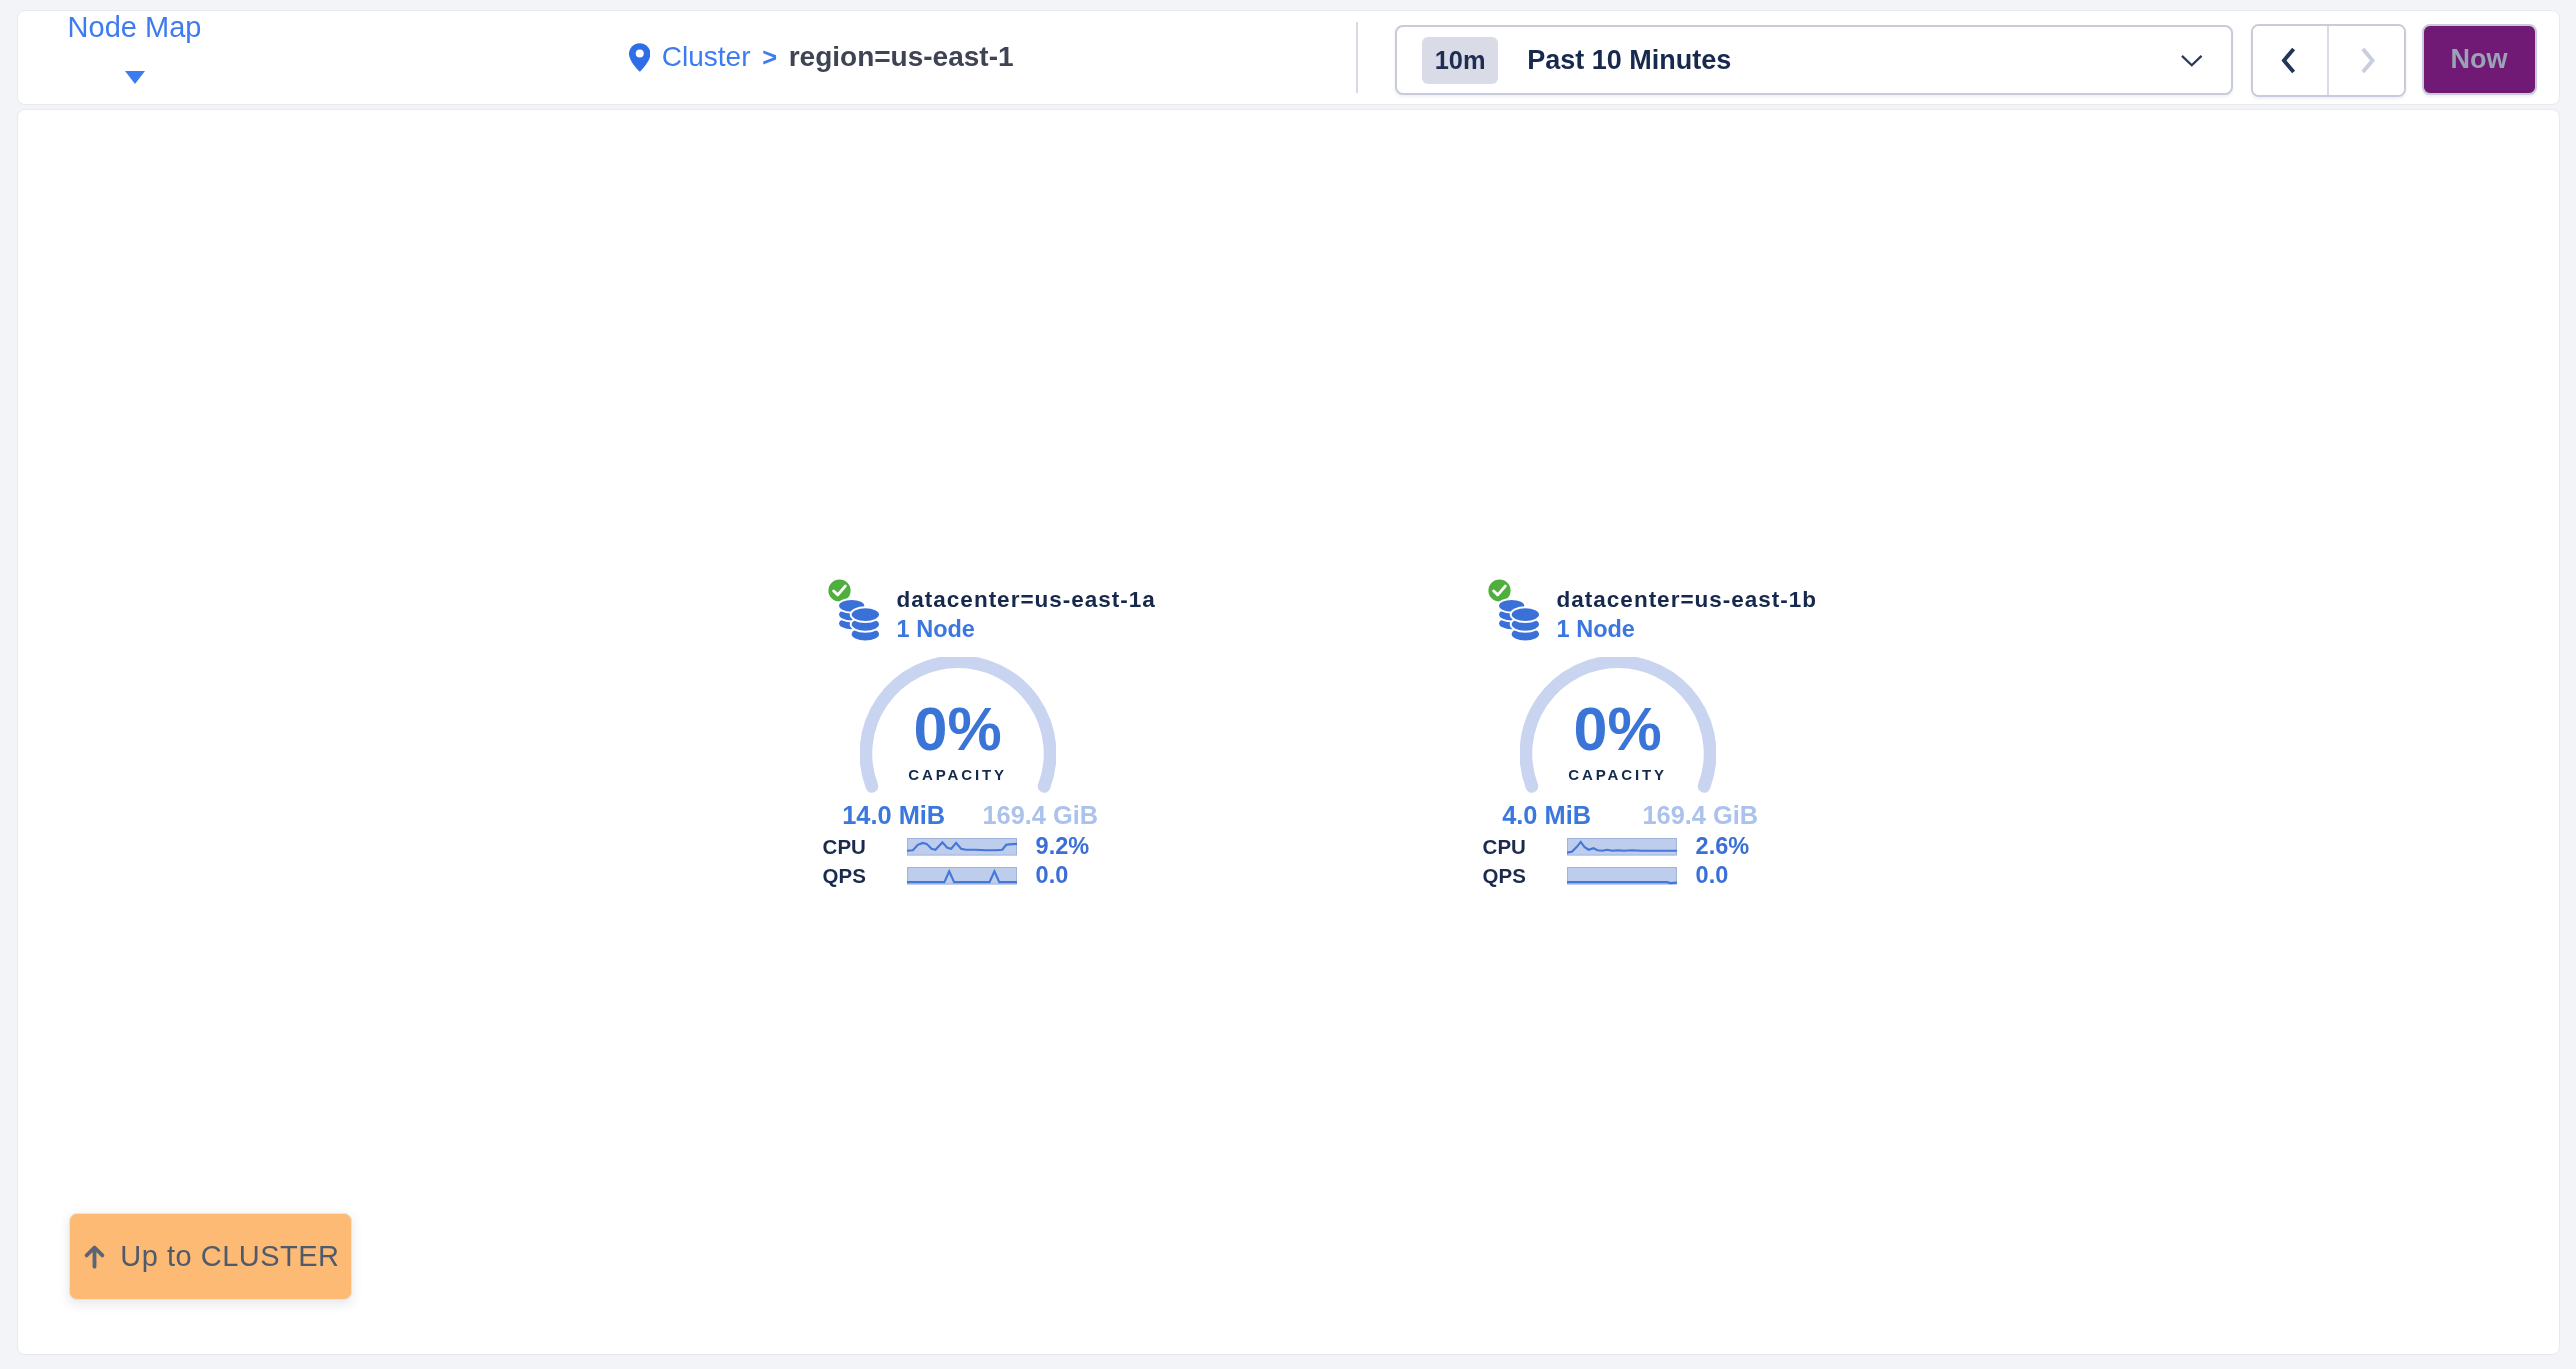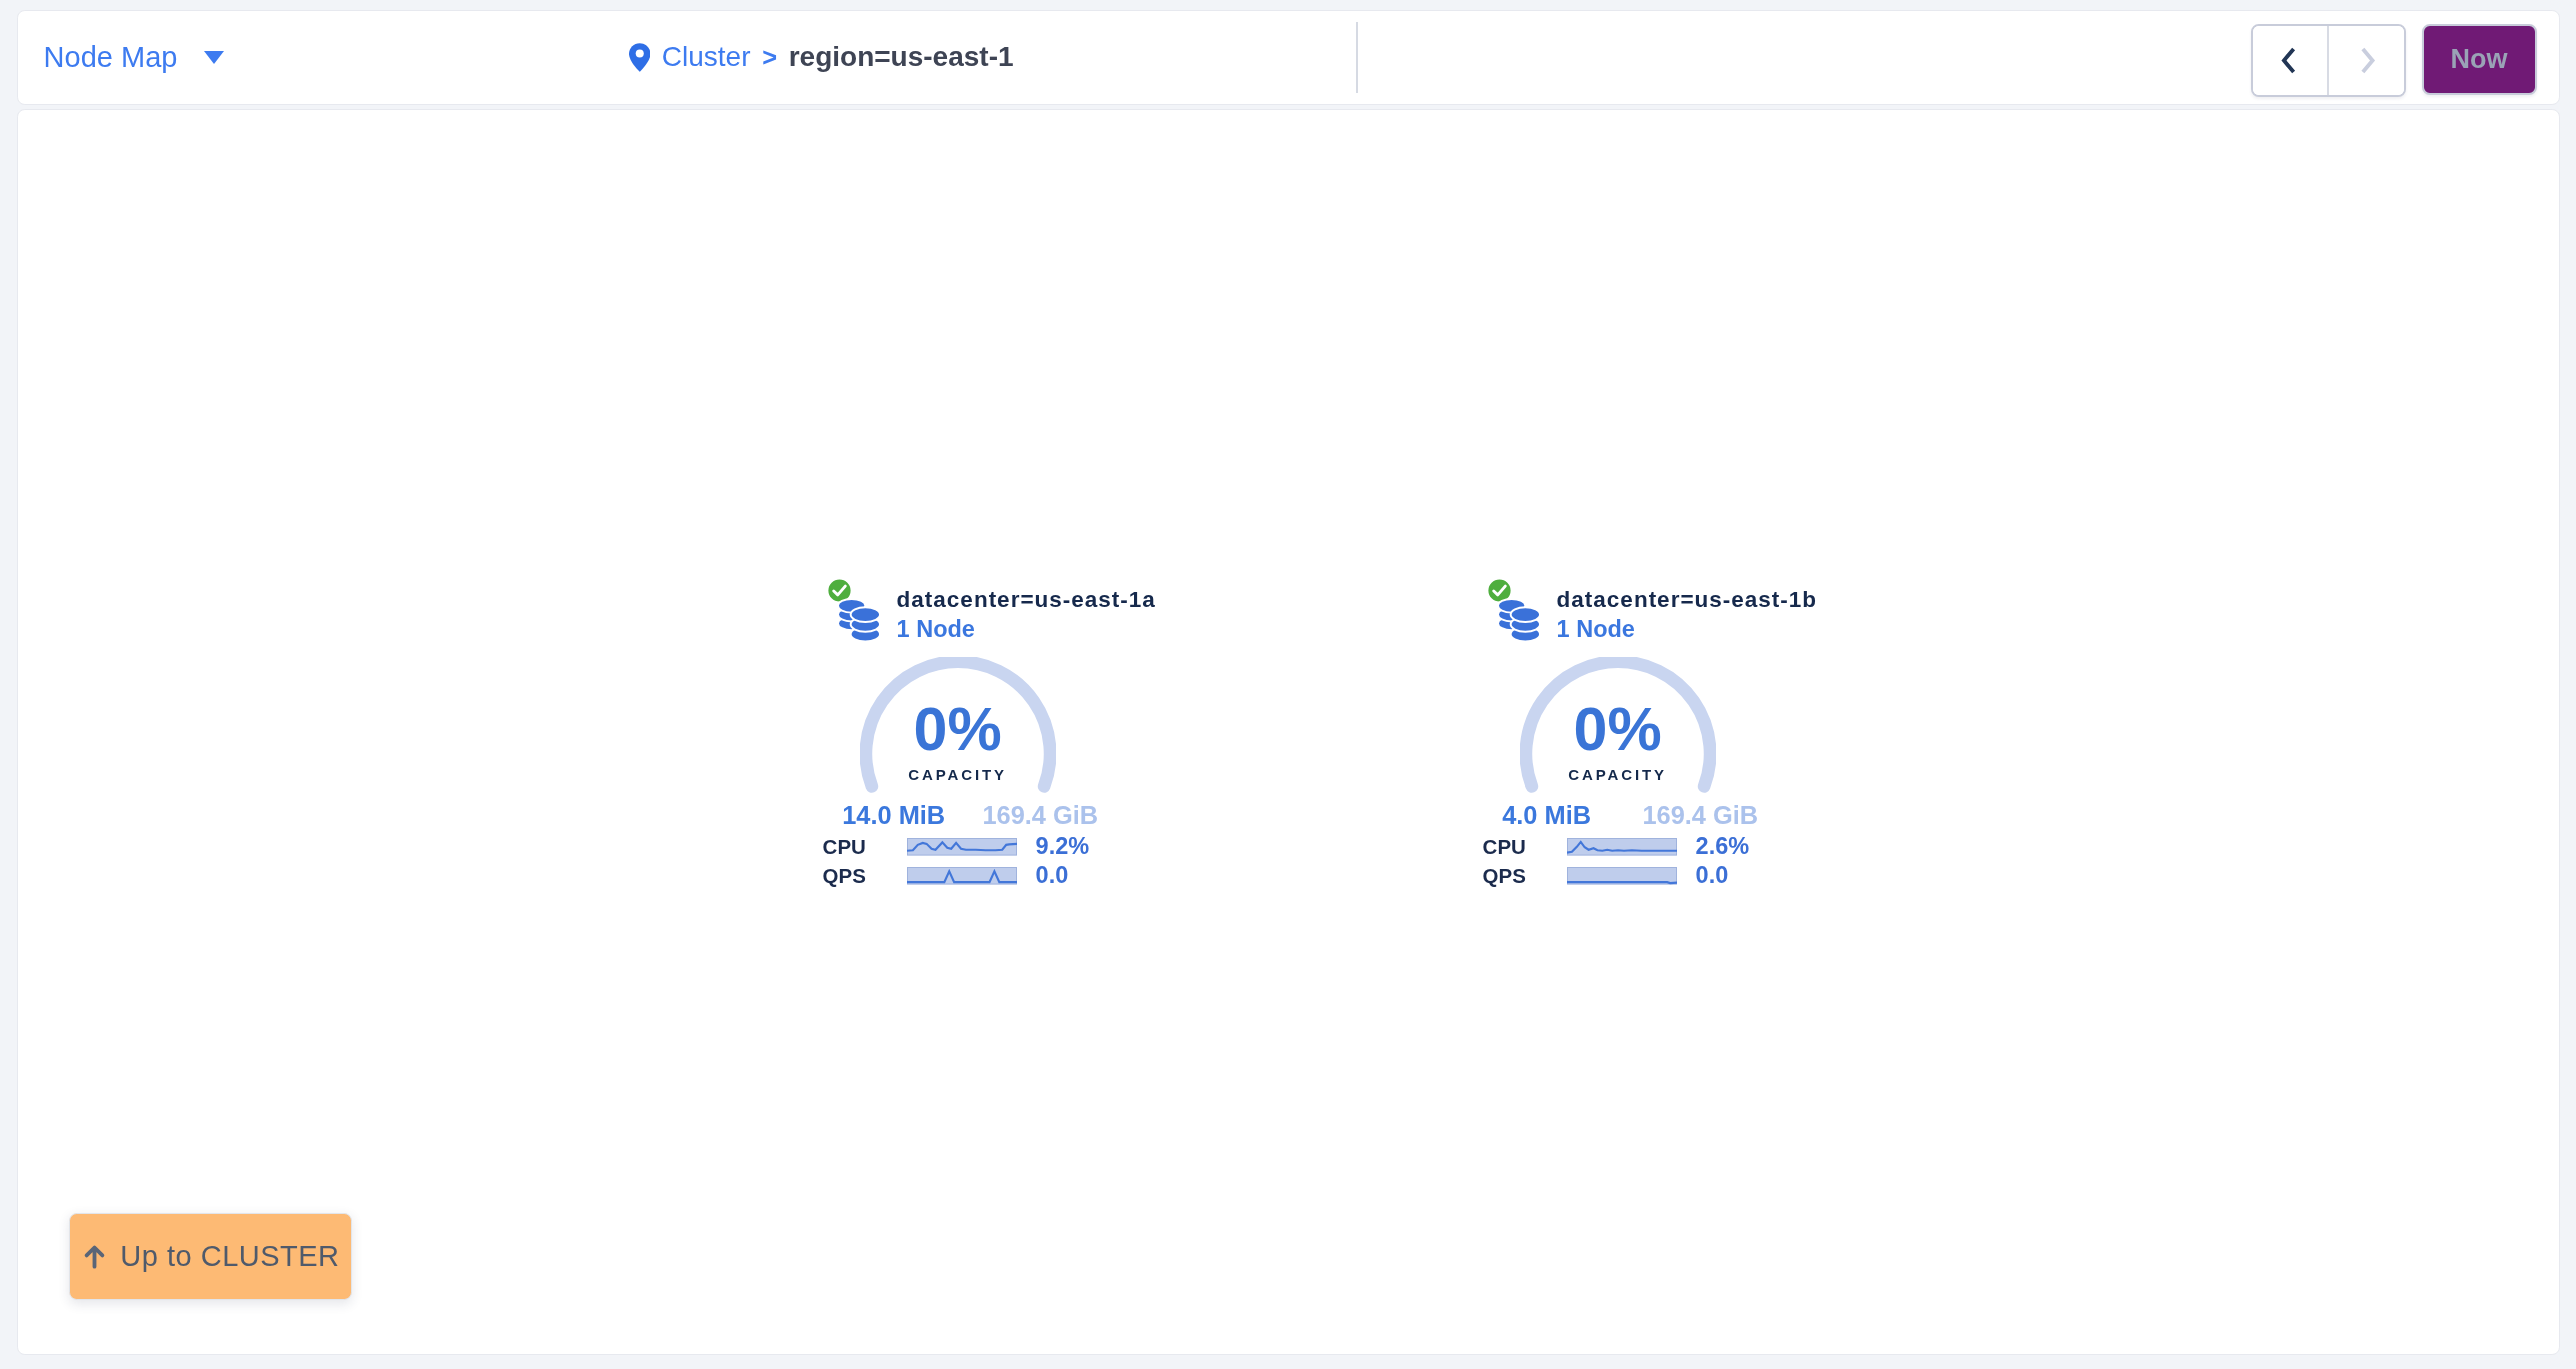--- a/index.html
+++ b/index.html
@@ -3,22 +3,22 @@
 <meta charset="utf-8">
 <style>
   * { margin:0; padding:0; box-sizing:border-box; }
   html,body { width:2576px; height:1369px; overflow:hidden;
     font-family:"Liberation Sans", sans-serif; background:#f2f4f8; }
   .page { position:relative; width:2576px; height:1369px; }
 
   
   .topbar { position:absolute; left:16.6px; top:9.8px; width:2543px; height:95px;
     background:#ffffff; border:1px solid #e7e9ef; border-radius:7.8px; }
-  .view-select { position:absolute; left:26px; top:0; height:93px;
-    display:flex; align-items:center; gap:27px; cursor:pointer; }
+  .view-select { position:absolute; left:50px; top:0; height:93px;
+    display:flex; align-items:center; gap:27px; cursor:pointer;flex-direction:column; }
   .view-select .vs-label { font-size:29px; font-weight:500; color:#3d7bf0; }
   .caret-down { width:0; height:0; border-left:10.8px solid transparent;
     border-right:10.8px solid transparent; border-top:13.7px solid #3d7bf0; }
 
   .breadcrumb { position:absolute; left:611px; top:0; height:93px;
     display:flex; align-items:center; gap:11.7px; }
   .breadcrumb .crumb-root { font-size:28px; font-weight:500; color:#3d7bf0; text-decoration:none; cursor:pointer; }
   .breadcrumb .crumb-sep { font-size:25.4px; font-weight:700; color:#3d7bf0; }
   .breadcrumb .crumb-current { font-size:28px; font-weight:600; color:#3e4454; }
 
@@ -106,20 +106,27 @@
         <path d="M12 0C5.4 0 0 5.3 0 11.9 0 20.8 12 32 12 32s12-11.2 12-20.1C24 5.3 18.6 0 12 0z" fill="#2e6ee6"></path>
         <circle cx="12" cy="11.5" r="4.5" fill="#ffffff"></circle>
       </svg>
       <a class="crumb-root">Cluster</a>
       <span class="crumb-sep">&gt;</span>
       <span class="crumb-current">region=us-east-1</span>
     </div>
 
     <div class="head-divider"></div>
 
+    <div class="time-select">
+      <span class="time-badge">10m</span>
+      <span class="time-label">Past 10 Minutes</span>
+      <svg class="time-chevron" width="23.5" height="13.7" viewBox="0 0 24 14">
+        <polyline points="2,2 12,11.5 22,2" fill="none" stroke="#2b3b5e" stroke-width="2.4"></polyline>
+      </svg>
+    </div>
 
     <div class="arrow-group">
       <button>
         <svg width="21.5" height="29" viewBox="0 0 22 30">
           <polyline points="15,3 5,15 15,27" fill="none" stroke="#223655" stroke-width="4" stroke-linejoin="miter"></polyline>
         </svg>
       </button>
       <button>
         <svg width="21.5" height="29" viewBox="0 0 22 30">
           <polyline points="7,3 17,15 7,27" fill="none" stroke="#c9cede" stroke-width="4" stroke-linejoin="miter"></polyline>

